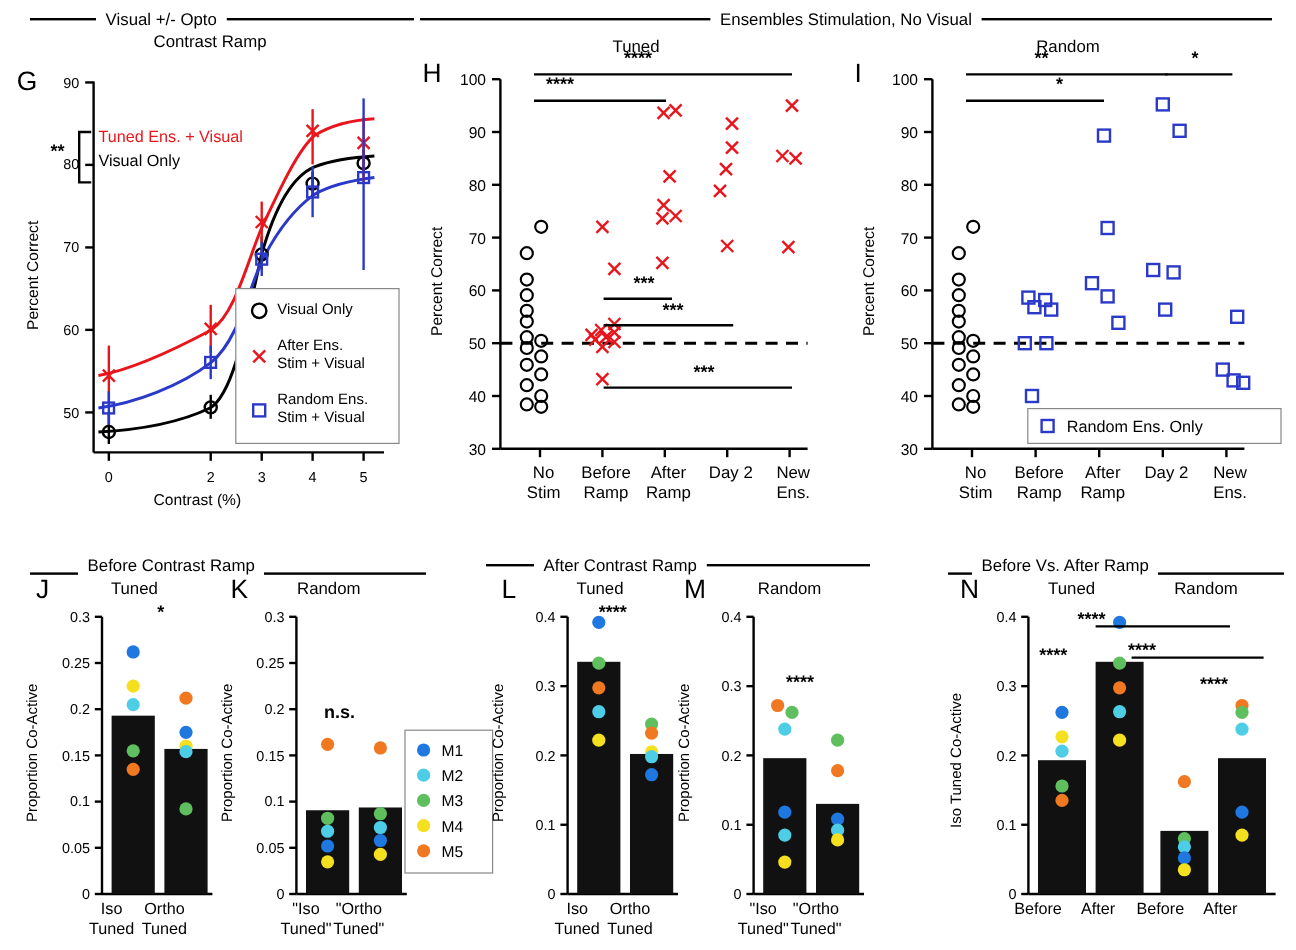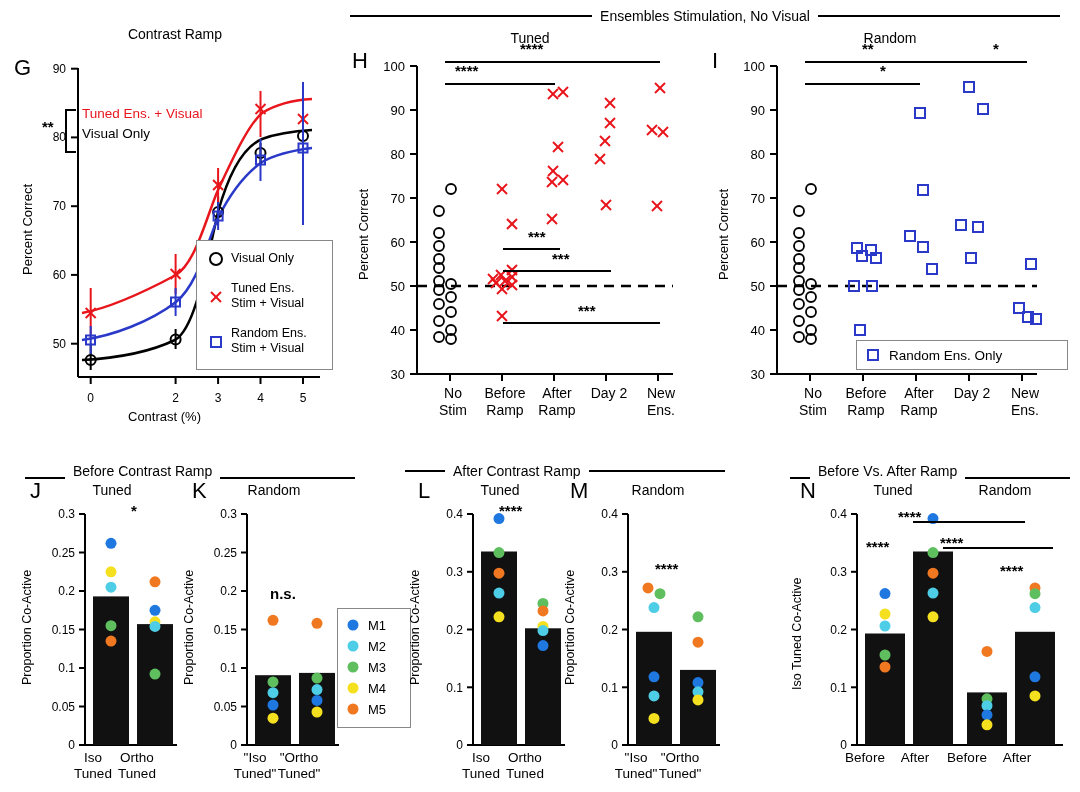--- a/index.html
+++ b/index.html
@@ -13,20 +13,27 @@
   .hr{border-top:2px solid #000;height:0;}
   .legend-box{border:1px solid #888;background:#fff;font-size:12px;}
   svg{display:block;overflow:visible;}
   .sig{font-size:15px;font-weight:bold;}
 </style>
 </head>
 <body>
 
 <div class="root">
 
+  <div class="abs" style="left:25px;top:8px;width:320px;">
+    <div style="display:flex;align-items:center;gap:8px;">
+      <div class="hr" style="flex:0 0 55px;"></div>
+      <div class="ttl">Visual +/- Opto</div>
+      <div class="hr" style="flex:1;"></div>
+    </div>
+  </div>
   <div class="abs" style="left:350px;top:8px;width:710px;">
     <div style="display:flex;align-items:center;gap:8px;">
       <div class="hr" style="flex:1;"></div>
       <div class="ttl">Ensembles Stimulation, No Visual</div>
       <div class="hr" style="flex:1;"></div>
     </div>
   </div>
 
   <div class="abs panel-letter" style="left:14px;top:55px;">G</div>
   <div class="abs ttl" style="left:60px;top:26px;width:230px;">Contrast Ramp</div>
@@ -130,21 +137,21 @@
   <div class="abs legend-box" style="left:196px;top:240px;width:135px;height:128px;">
     <svg class="abs" style="left:6px;top:8px;" width="26" height="116">
       <circle cx="13" cy="10" r="6" fill="none" stroke="#000" stroke-width="2"></circle>
       <g stroke="#e8161c" stroke-width="2">
           <line x1="8" y1="43" x2="18" y2="53"></line>
           <line x1="18" y1="43" x2="8" y2="53"></line>
         </g>
       <rect x="8" y="88" width="10" height="10" fill="none" stroke="#2b39c8" stroke-width="2"></rect>
     </svg>
     <div class="abs" style="left:34px;top:10px;font-size:12.5px;">Visual Only</div>
-    <div class="abs" style="left:34px;top:40px;font-size:12.5px;line-height:15px;white-space:pre;">Tuned Ens.
+    <div class="abs" style="left:34px;top:40px;font-size:12.5px;line-height:15px;white-space:pre;">After Ens.
 Stim + Visual</div>
     <div class="abs" style="left:34px;top:85px;font-size:12.5px;line-height:15px;white-space:pre;">Random Ens.
 Stim + Visual</div>
   </div>
 
   <div class="abs panel-letter" style="left:352px;top:48px;">H</div>
   <div class="abs ttl" style="left:400px;top:30px;width:260px;">Tuned</div>
 
   <svg class="abs" style="left:355px;top:48px;" width="340" height="390">
 

